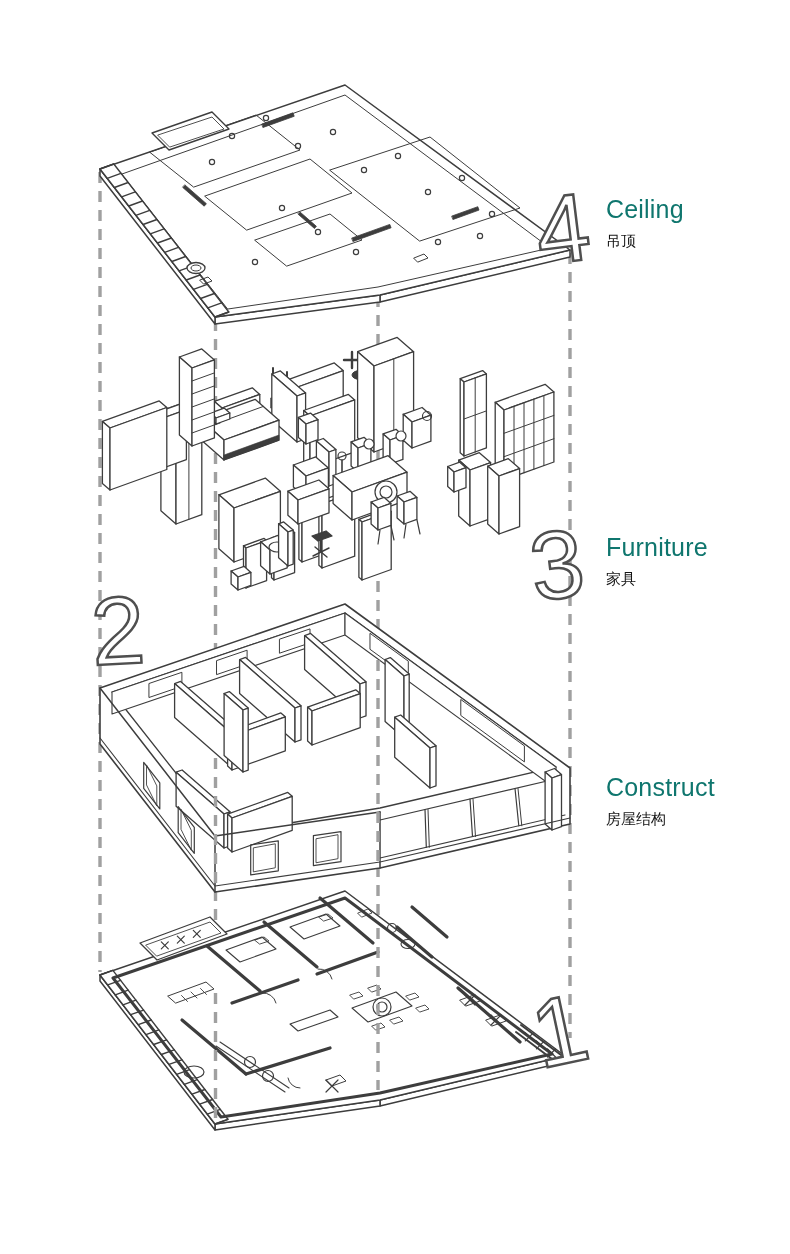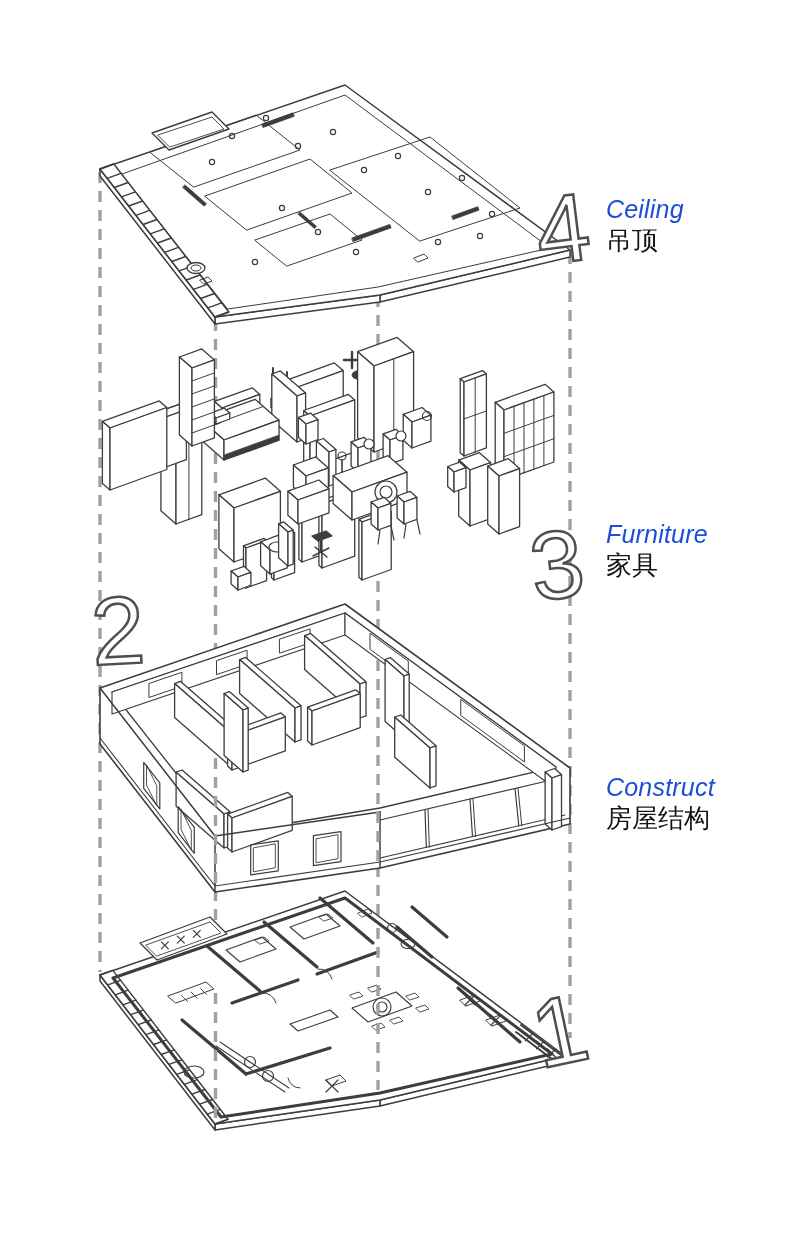--- a/index.html
+++ b/index.html
@@ -1,21 +1,21 @@
 <!DOCTYPE html>
 <html><head>
 <meta charset="utf-8">
 <style>
   html,body{margin:0;padding:0;background:#fff;}
   .stage{position:relative;width:790px;height:1254px;background:#fff;overflow:hidden;
          font-family:"Liberation Sans",sans-serif;}
   .stage svg{position:absolute;left:0;top:0;}
   .layer-label{position:absolute;left:606px;}
-  .layer-label .en{font-size:25px;line-height:33px;color:#1d4ed8;letter-spacing:0.2px;font-style:italic;}
-  .layer-label .zh{font-size:26px;line-height:29px;color:#141414;}
+  .layer-label .en{font-size:25px;line-height:33px;color:#0f766e;letter-spacing:0.2px;}
+  .layer-label .zh{font-size:15px;line-height:29px;color:#141414;}
   .bignum{font-family:"Liberation Sans",sans-serif;font-size:96px;font-weight:400;
           fill:#ffffff;stroke:#4f4f4f;stroke-width:2.5px;text-anchor:middle;}
 </style>
 </head>
 <body>
 
 <div class="stage">
 
   <svg id="scene" width="790" height="1254" viewBox="0 0 790 1254">
     <g id="art">
@@ -390,21 +390,21 @@
     <text class="bignum" x="563" y="262" transform="rotate(-7 563 232)">4</text>
     <text class="bignum" x="557" y="598" transform="rotate(-7 557 566)">3</text>
     <text class="bignum" x="118" y="664" transform="rotate(-3 118 632)">2</text>
     <text class="bignum" x="560" y="1064" transform="rotate(-12 560 1032)">1</text>
   </svg>
 
   <div class="layer-label" style="top:193px">
     <div class="en">Ceiling</div>
     <div class="zh">吊顶</div>
   </div>
-  <div class="layer-label" style="top:518px">
+  <div class="layer-label" style="top:531px">
     <div class="en">Furniture</div>
     <div class="zh">家具</div>
   </div>
   <div class="layer-label" style="top:771px">
     <div class="en">Construct</div>
     <div class="zh">房屋结构</div>
   </div>
 </div>
 
 </body></html>

